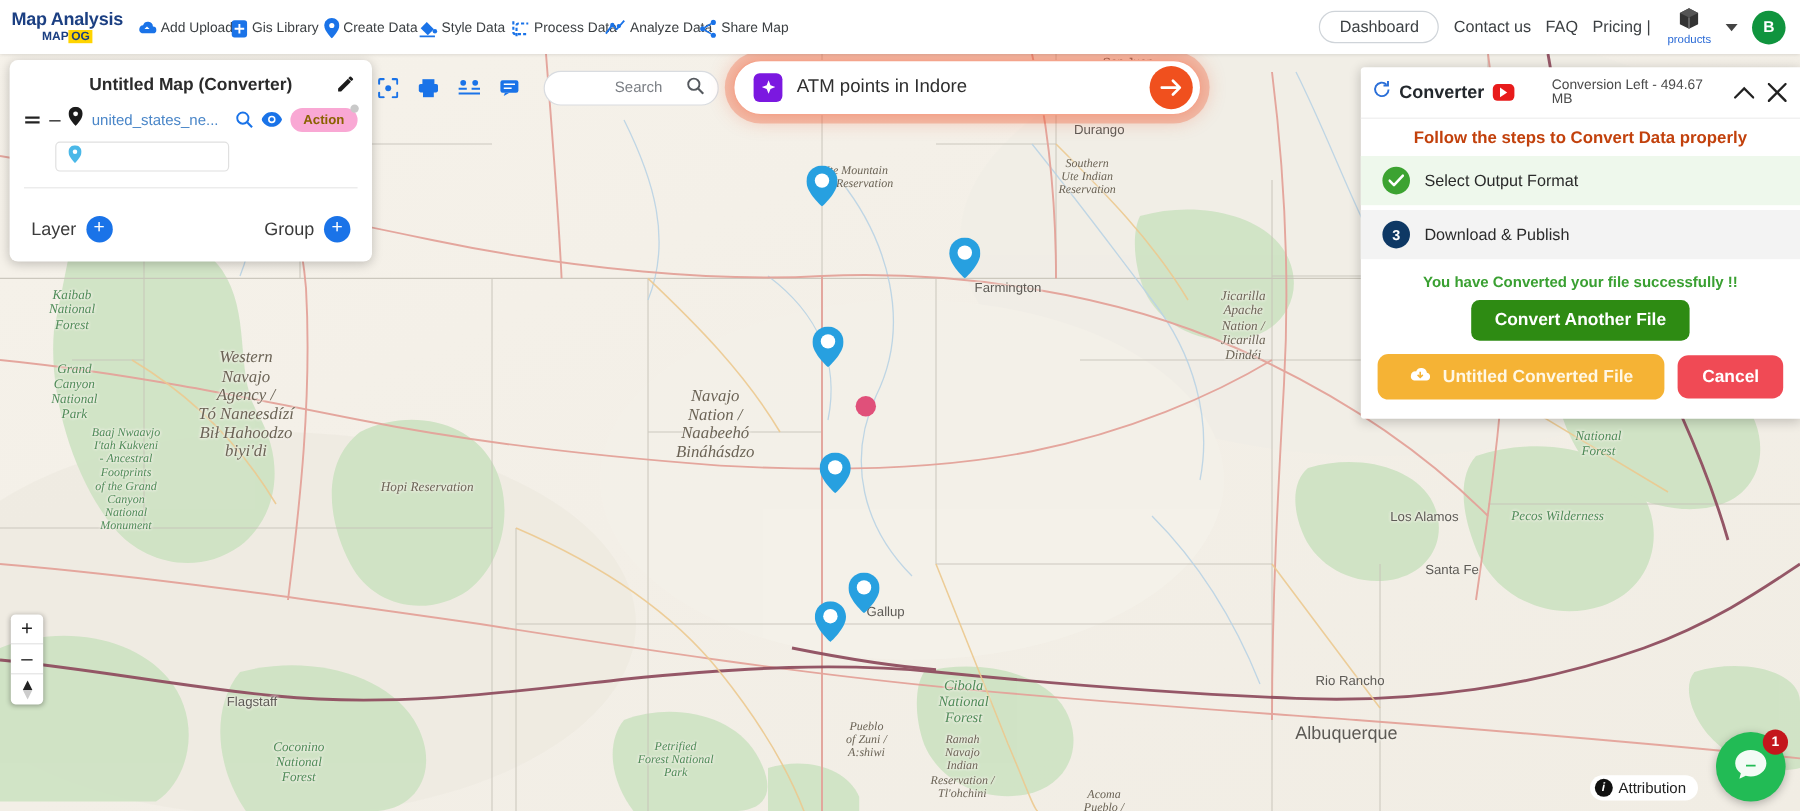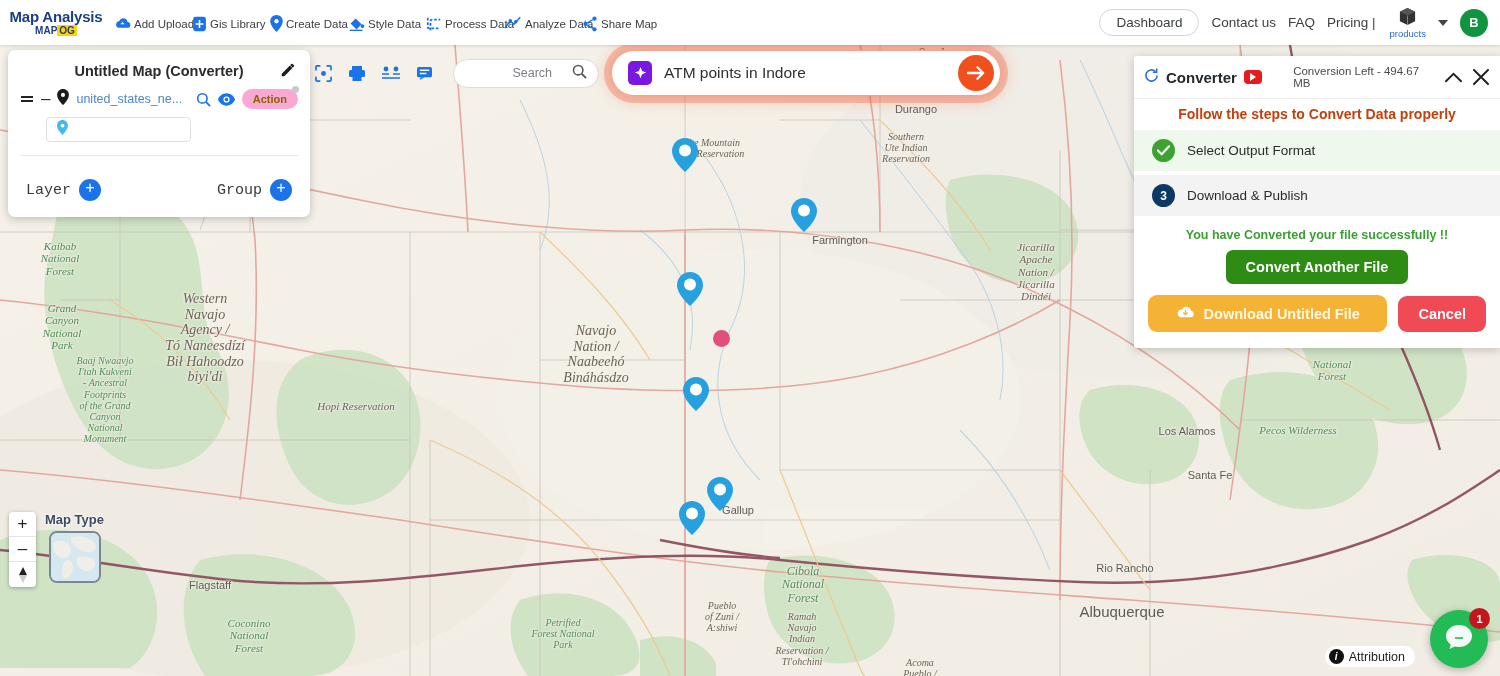--- a/index.html
+++ b/index.html
@@ -118,21 +118,20 @@
   }
   .lp-sub {
     margin: 8px 0 0 26px; border: 1px solid #e0e0e0; border-radius: 4px;
     height: 25px; display: flex; align-items: center; padding: 0 10px;
     width: 145px; cursor: pointer;
   }
   .lp-divider { border-top: 1px solid #e8e8e8; margin-top: 13px; }
   .lp-footer {
     display: flex; justify-content: space-between;
     padding: 13px 18px 16px;
-    font-family: Liberation Mono, monospace;
   }
   .lp-grp { display: flex; align-items: center; gap: 8px; }
   .lp-grp-label { font-size: 15px; color: #3b3b3b; }
   .lp-plus {
     width: 22px; height: 22px; border-radius: 50%; background: #1a73e8;
     color: #fff; font-size: 16px; line-height: 20px; text-align: center;
     cursor: pointer; font-weight: 300;
   }
 
   
@@ -762,49 +761,37 @@
     </div>
 
     <div class="cv-actions">
       <button class="cv-download">
         <span>
           <svg width="19" height="14" viewBox="0 0 22 15">
               <path d="M17.5 6A5.5 5.5 0 0 0 7 4.6 4.6 4.6 0 0 0 5 13.5h12a3.8 3.8 0 0 0 .5-7.5z" fill="#fff"></path>
               <path d="M11 5v5M8.5 8L11 10.5 13.5 8" stroke="#f5b335" stroke-width="1.5" fill="none"></path>
             </svg>
         </span>
-        <span>Download Untitled File</span>
+        <span>Untitled Converted File</span>
       </button>
       <button class="cv-cancel">Cancel</button>
     </div>
   </div>
 
   <div id="zoom-ctl">
     <div class="zc-btn">+</div>
     <div class="zc-btn">–</div>
     <div class="zc-btn">
       <svg width="12" height="18" viewBox="0 0 12 18">
           <path d="M6 1L10 9H2z" fill="#222"></path>
           <path d="M6 17L2 9h8z" fill="#ccc"></path>
         </svg>
     </div>
   </div>
 
-  <div id="maptype">
-    <div class="mt-label">Map Type</div>
-    <div class="mt-thumb">
-      <svg width="48" height="48" viewBox="0 0 48 48">
-        <rect width="48" height="48" fill="#d5e8f0"></rect>
-        <path d="M2 10 C8 6 14 8 18 12 C22 16 20 22 16 24 C10 27 4 22 2 16 Z" fill="#efeee8"></path>
-        <path d="M20 4 C28 2 38 4 44 10 C46 16 42 20 36 19 C28 18 22 12 20 8 Z" fill="#efeee8"></path>
-        <path d="M14 28 C18 26 22 29 22 34 C22 40 18 46 14 46 C10 44 10 34 14 28 Z" fill="#efeee8"></path>
-        <path d="M26 24 C32 22 40 24 44 28 C46 34 40 40 34 38 C28 36 24 30 26 24 Z" fill="#efeee8"></path>
-      </svg>
-    </div>
-  </div>
 
   <div id="attribution">
     <span class="attr-i">i</span>
     <span class="attr-t">Attribution</span>
   </div>
 
   <div id="chat">
     <span>
       <svg width="30" height="28" viewBox="0 0 30 28">
           <path d="M15 2C7.8 2 2 6.9 2 13c0 3.4 1.8 6.4 4.7 8.4L5.5 26l5.3-2.5c1.3.3 2.7.5 4.2.5 7.2 0 13-4.9 13-11S22.2 2 15 2z" fill="#f2fbf5"></path>

